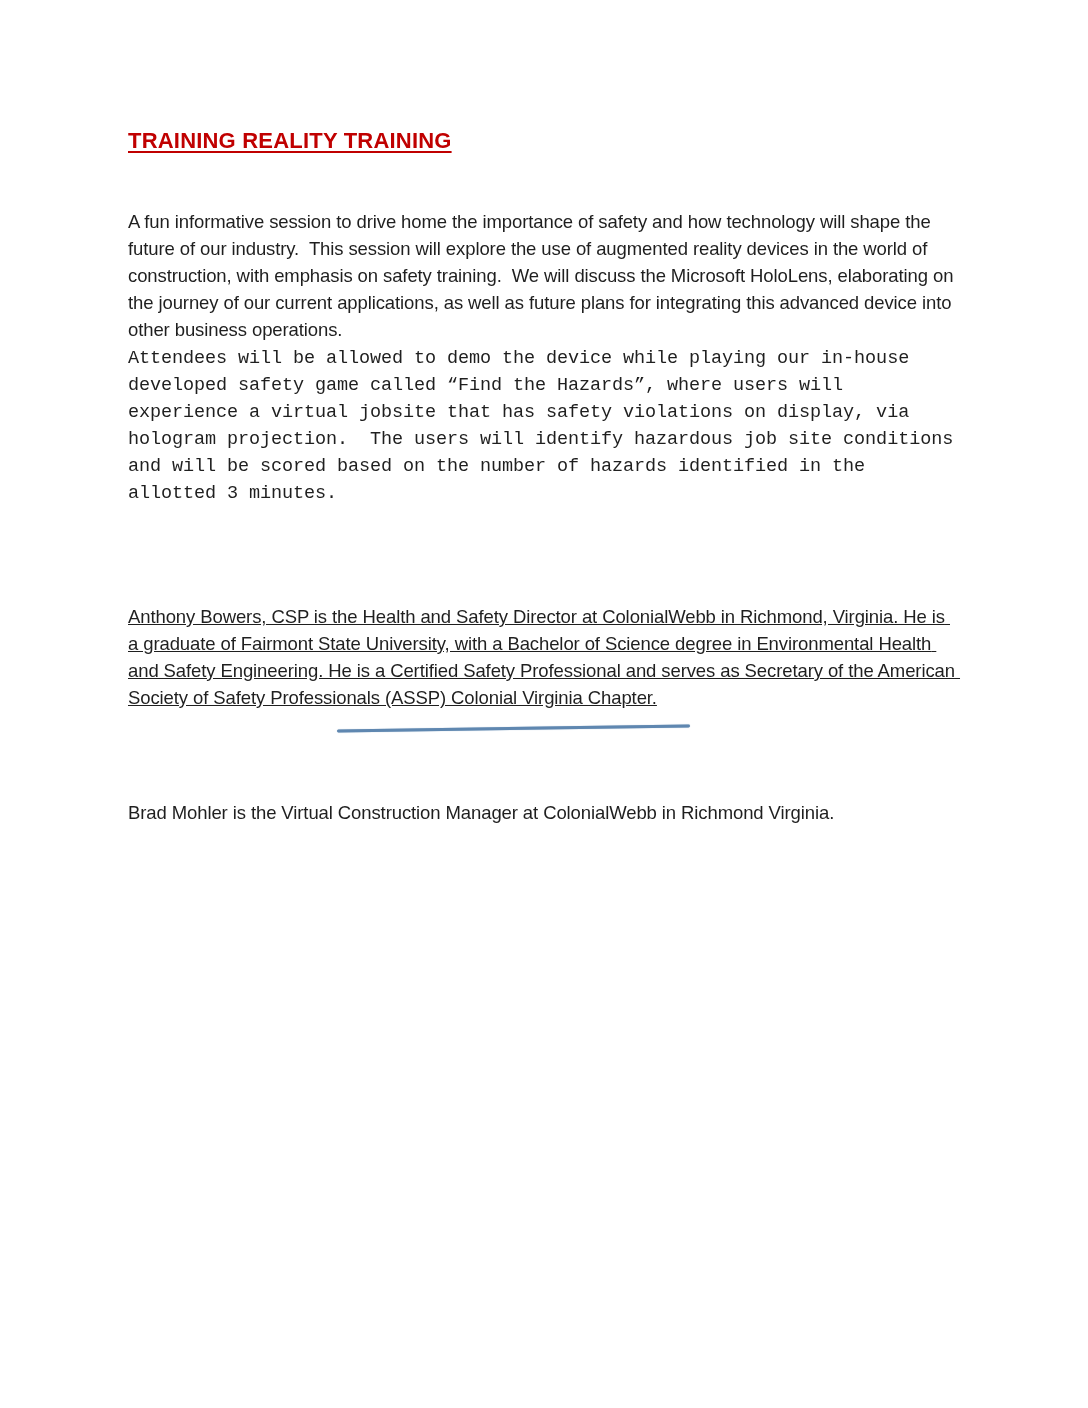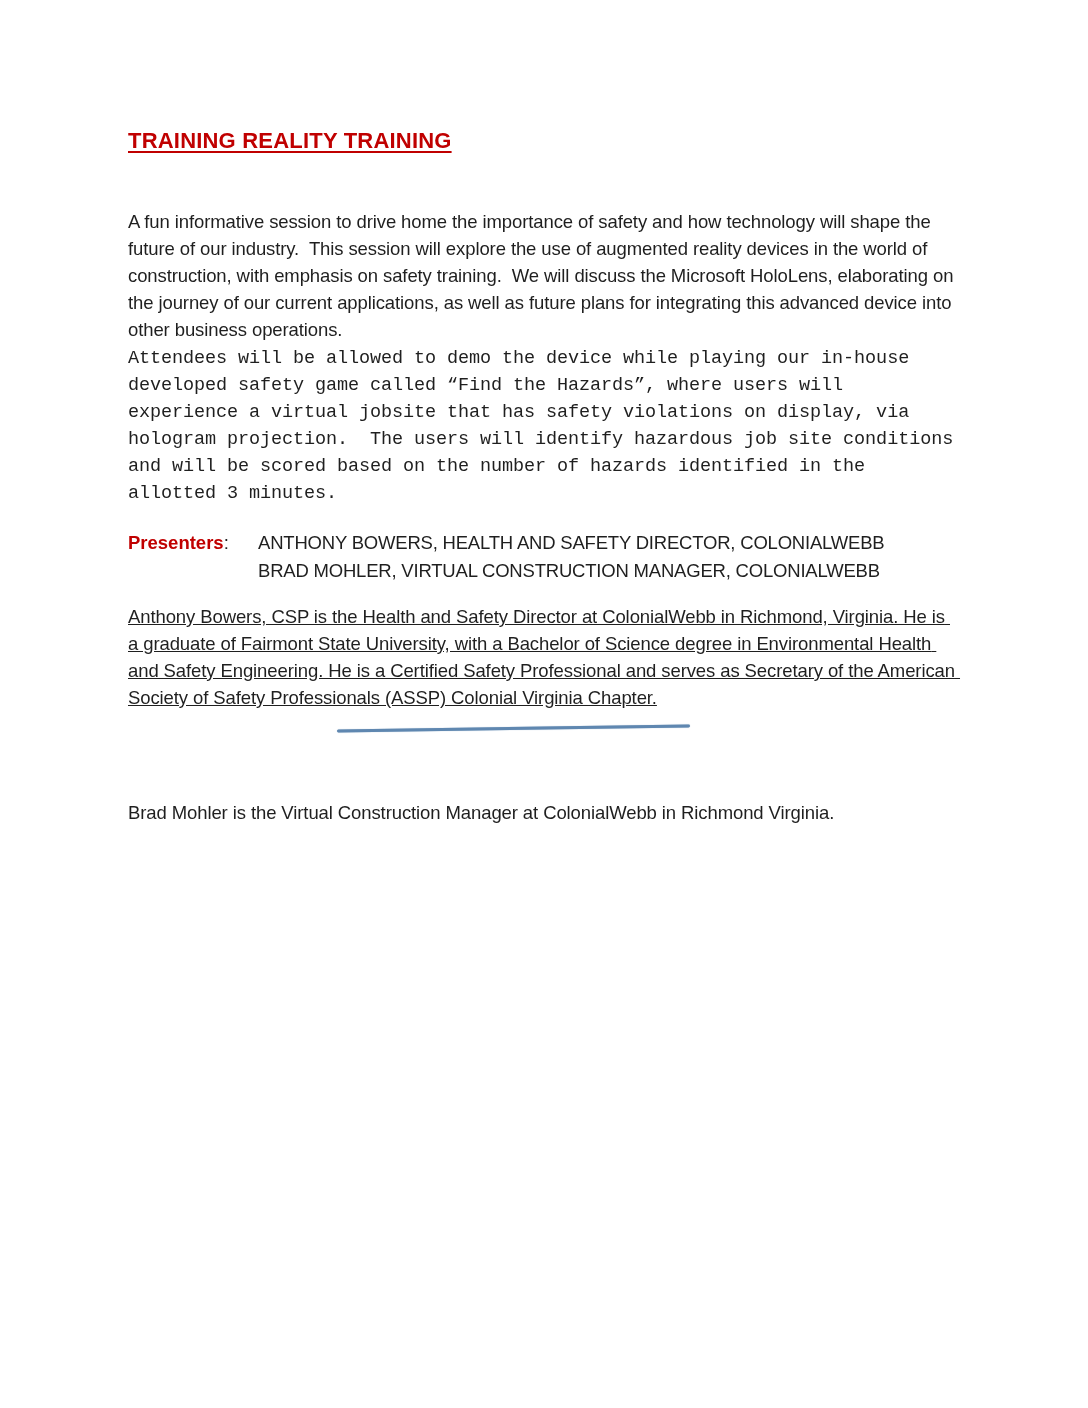--- a/index.html
+++ b/index.html
@@ -75,27 +75,20 @@
 <body>
 
 <div class="page">
 
   <h1 class="doc-title">TRAINING REALITY TRAINING</h1>
 
   <p class="para pos-intro">A fun informative session to drive home the importance of safety and how technology will shape the future of our industry.  This session will explore the use of augmented reality devices in the world of construction, with emphasis on safety training.  We will discuss the Microsoft HoloLens, elaborating on the journey of our current applications, as well as future plans for integrating this advanced device into other business operations.</p>
 
   <p class="para pos-demo">Attendees will be allowed to demo the device while playing our in-house developed safety game called “Find the Hazards”, where users will experience a virtual jobsite that has safety violations on display, via hologram projection.  The users will identify hazardous job site conditions and will be scored based on the number of hazards identified in the allotted 3 minutes.</p>
 
-  <div class="presenters">
-    <span class="presenters-label"><span class="red">Presenters</span><span class="colon">:</span></span>
-    <span class="names">
-      <span>ANTHONY BOWERS, HEALTH AND SAFETY DIRECTOR, COLONIALWEBB</span>
-      <span>BRAD MOHLER, VIRTUAL CONSTRUCTION MANAGER, COLONIALWEBB</span>
-    </span>
-  </div>
 
   <p class="para pos-bio-anthony">Anthony Bowers, CSP is the Health and Safety Director at ColonialWebb in Richmond, Virginia. He is a graduate of Fairmont State University, with a Bachelor of Science degree in Environmental Health and Safety Engineering. He is a Certified Safety Professional and serves as Secretary of the American Society of Safety Professionals (ASSP) Colonial Virginia Chapter.</p>
 
   <div class="divider"></div>
 
   <p class="para pos-bio-brad">Brad Mohler is the Virtual Construction Manager at ColonialWebb in Richmond Virginia.</p>
 
 </div>
 
 </body></html>

